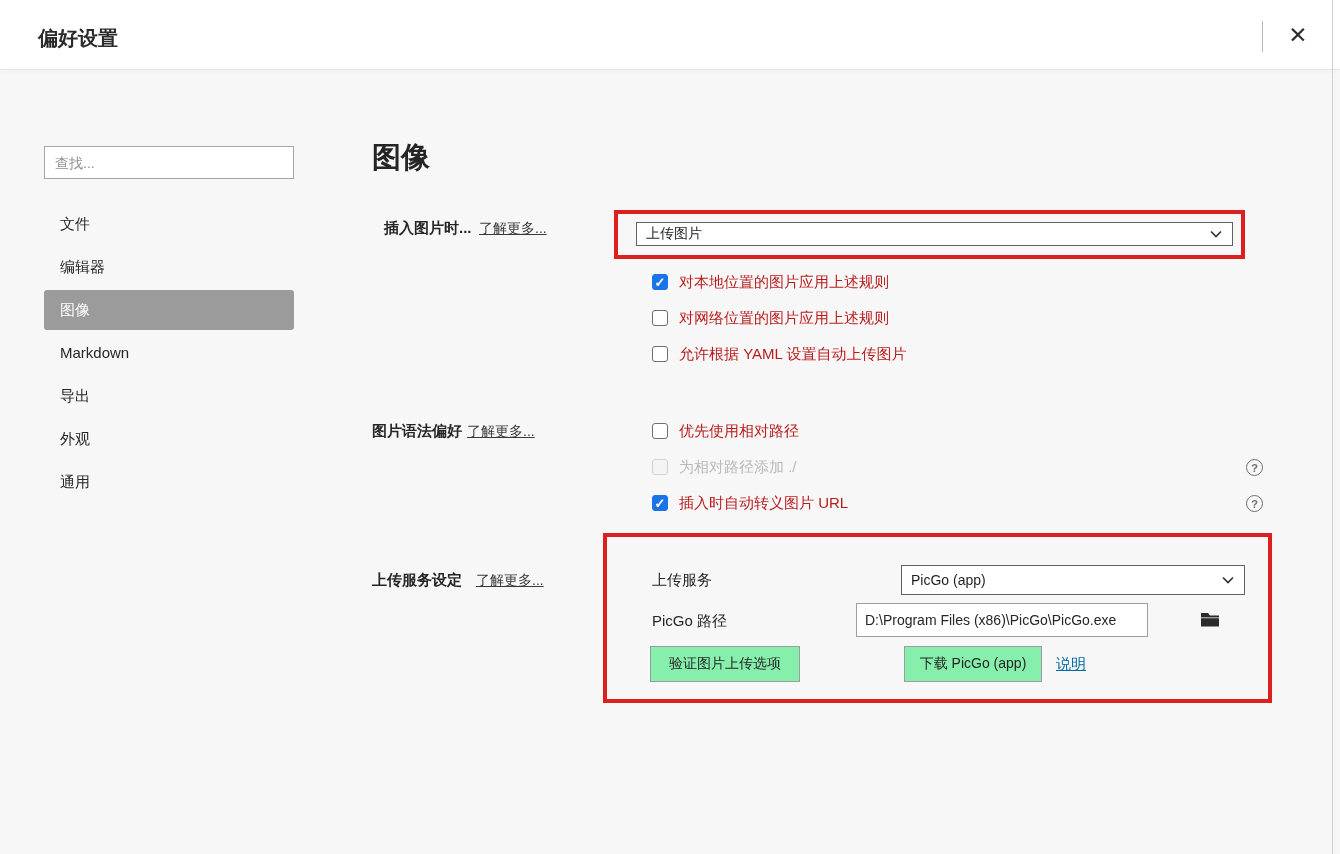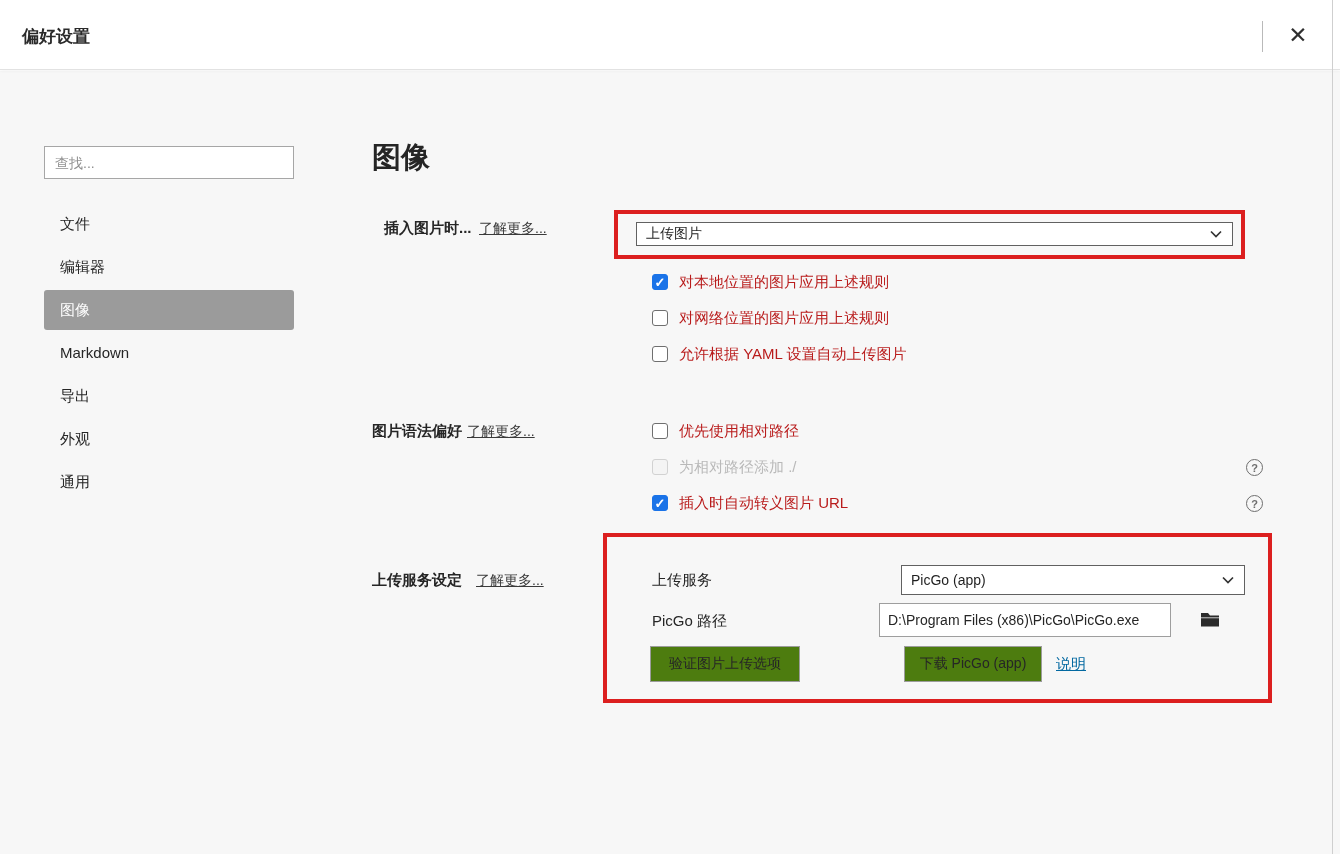--- a/index.html
+++ b/index.html
@@ -10,21 +10,21 @@
     position:relative;
     overflow:hidden;
     color:#262626;
   }
   
   .titlebar {
     position:absolute; left:0; top:0; width:1340px; height:70px;
     background:#ffffff; border-bottom:1px solid #e2e2e2;
     box-shadow:0 1px 3px rgba(0,0,0,.05); z-index:3;
   }
-  .tb-title { position:absolute; left:22px; top:25px; font-size:17px; font-weight:700; color:#2a2a2a; }
+  .tb-title { position:absolute; left:38px; top:25px; font-size:20px; font-weight:700; color:#2a2a2a; }
   .tb-divider { position:absolute; left:1262px; top:21px; width:1px; height:31px; background:#b9b9b9; }
   .tb-close {
     position:absolute; left:1281px; top:18px; width:34px; height:34px;
     display:flex; align-items:center; justify-content:center;
     font-size:23px; color:#2f2f2f; cursor:pointer;
   }
   
   .content { position:absolute; left:0; top:71px; width:1340px; height:783px; background:#f7f7f7; }
   .edge-line { position:absolute; left:1332px; top:0; width:1px; height:854px; background:#cfcfcf; z-index:4; }
 
@@ -71,28 +71,28 @@
   .cb-row.disabled .cb-label { color:#b9b9b9; }
 
   .help-icon {
     position:absolute; width:17px; height:17px; border:1.4px solid #6e6e6e; border-radius:50%;
     color:#6e6e6e; font-size:11px; font-weight:700; display:flex; align-items:center; justify-content:center;
     cursor:default;
   }
 
   .field-label { position:absolute; font-size:15px; color:#262626; }
   .path-input {
-    position:absolute; left:879px; top:532px; width:292px; height:34px;
+    position:absolute; left:856px; top:532px; width:292px; height:34px;
     border:1px solid #9e9e9e; background:#ffffff; font-family:inherit;
     font-size:14px; color:#262626; padding:0 8px; outline:none;
   }
   .folder-btn { position:absolute; left:1200px; top:539px; width:20px; height:18px; cursor:pointer; display:flex; }
 
   .ui-button {
-    position:absolute; height:36px; border:1px solid #9c9c9c; background:#4d7c0f;
+    position:absolute; height:36px; border:1px solid #9c9c9c; background:#86efac;
     font-family:inherit; font-size:14px; color:#262626; cursor:pointer;
     display:flex; align-items:center; justify-content:center; padding:0 14px;
   }
   .plain-link { position:absolute; font-size:15px; color:#0369a1; text-decoration:underline; cursor:pointer; }
 </style>
 </head>
 <body>
 
 <div class="titlebar">
   <div class="tb-title">偏好设置</div>

